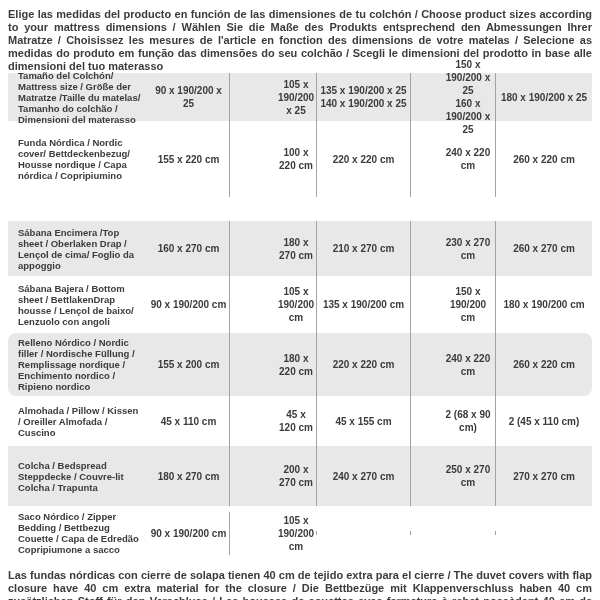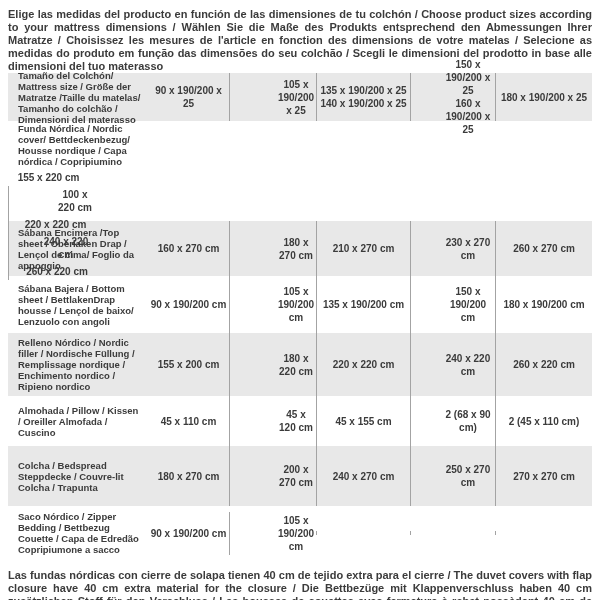--- a/index.html
+++ b/index.html
@@ -59,24 +59,24 @@
   }
   .cell-val + .cell-val {
     border-left: 1px solid #a3a3a3;
   }
   .w1 { width: 81px; }
   .w2 { width: 87px; padding-left: 48px; }
   .w3 { width: 94px; }
   .w4 { width: 85px; padding-left: 32px; }
   .w5 { width: 97px; }
   .r1 { height: 48px; }
-  .r2 { height: 76px; flex-direction: column; }
+  .r2 { height: 76px; }
   .r3 { height: 55px; margin-top: 24px; }
   .r4 { height: 57px; }
-  .r5 { height: 63px; }
+  .r5 { height: 63px; border-radius: 8px; }
   .r6 { height: 50px; justify-content: center; }
   .r7 { height: 60px; }
   .r8 { height: 54px; align-items: center; }
   .footer {
     font-size: 11px;
     font-weight: bold;
     line-height: 13px;
     text-align: justify;
     margin-top: 9px;
   }

